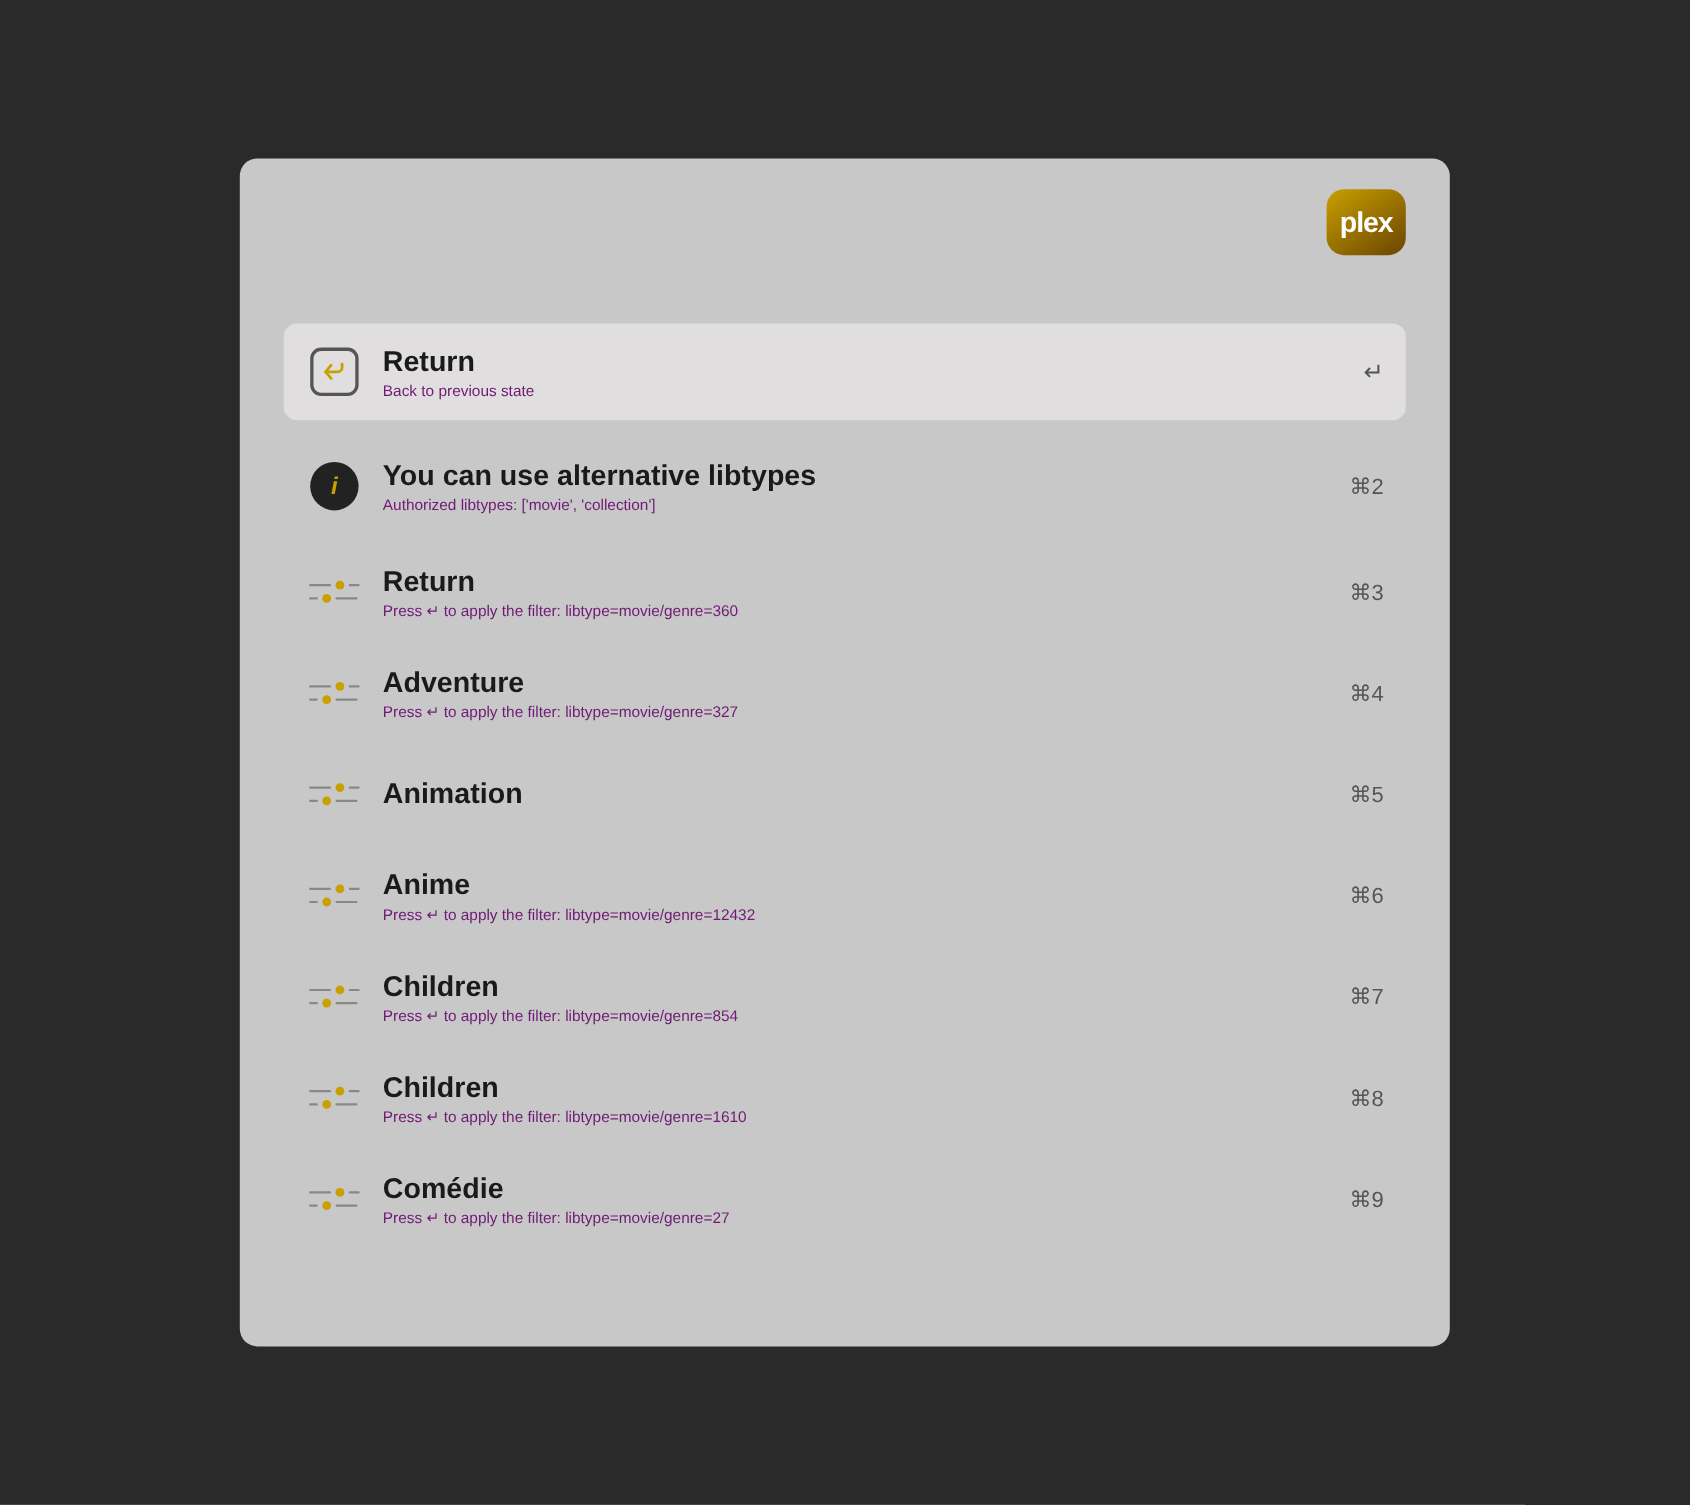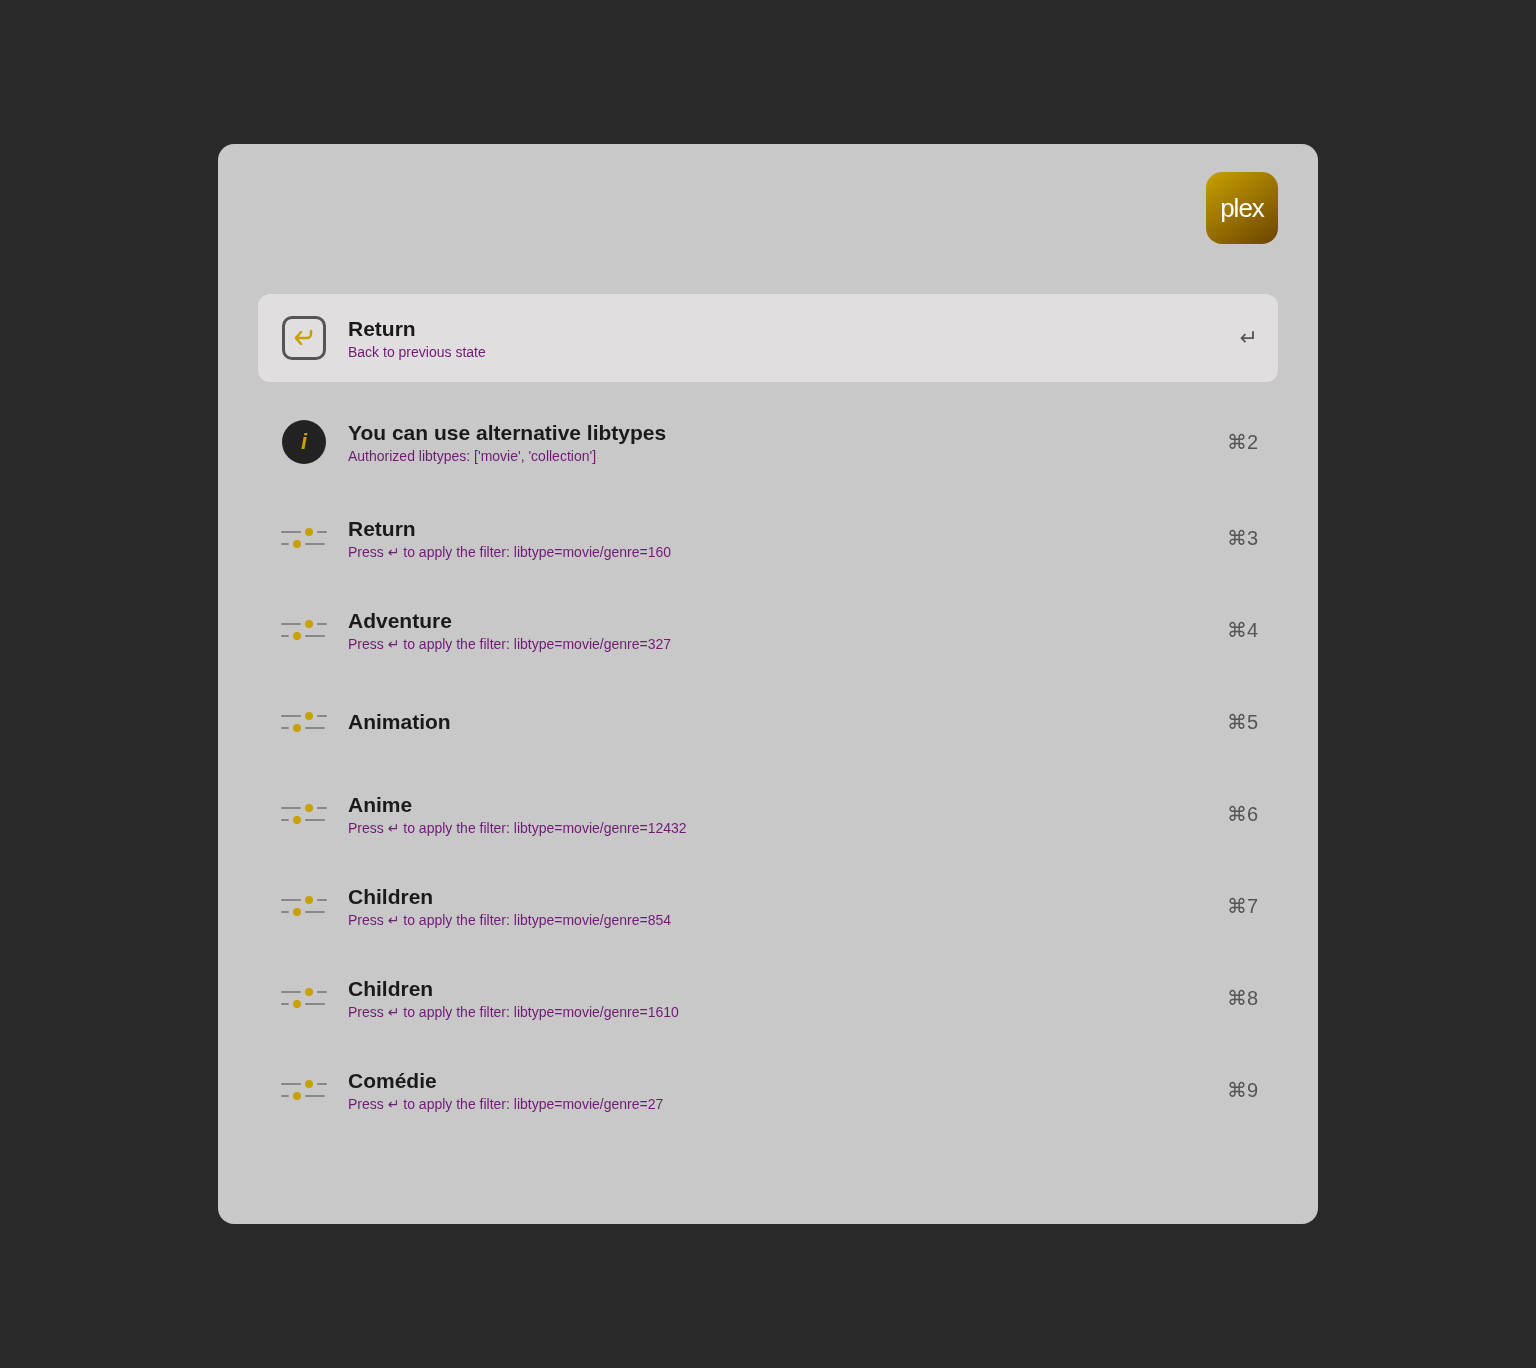--- a/index.html
+++ b/index.html
@@ -20,28 +20,28 @@
       min-height: 1080px;
       position: relative;
       padding: 30px 40px 40px 40px;
     }
 
     .plex-logo {
       position: absolute;
       top: 28px;
       right: 40px;
       width: 72px;
-      height: 72px;
+      height: 60px;
       background: linear-gradient(145deg, #c8a000, #6b4400);
       border-radius: 16px;
       display: flex;
       align-items: center;
       justify-content: center;
       font-size: 26px;
-      font-weight: 400;
+      font-weight: 700;
       color: #fff;
       letter-spacing: -1px;
     }
 
     .content {
       margin-top: 120px;
     }
 
     .menu-item {
       display: flex;
@@ -127,21 +127,21 @@
     .row1 .slider-line:first-child { width: 18px; }
     .row1 .slider-line:last-child { width: 10px; }
     .row2 .slider-line:first-child { width: 10px; }
     .row2 .slider-line:last-child { width: 18px; }
 
     .item-text {
       flex: 1;
     }
 
     .item-title {
-      font-size: 21px;
+      font-size: 26px;
       font-weight: 600;
       color: #1a1a1a;
       line-height: 1.2;
     }
 
     .item-subtitle {
       font-size: 14px;
       color: #701a75;
       margin-top: 3px;
     }
@@ -213,21 +213,21 @@
           </div>
           <div class="slider-row row2">
             <div class="slider-line" style="width:8px; background:#888;"></div>
             <div class="slider-dot"></div>
             <div class="slider-line" style="width:20px; background:#888;"></div>
           </div>
         </div>
       </div>
       <div class="item-text">
         <div class="item-title">Return</div>
-        <div class="item-subtitle">Press ↵ to apply the filter: libtype=movie/genre=160</div>
+        <div class="item-subtitle">Press ↵ to apply the filter: libtype=movie/genre=360</div>
       </div>
       <div class="shortcut">⌘3</div>
     </div>
         <div class="menu-item">
       <div class="icon-container">
         <div class="sliders-icon">
           <div class="slider-row row1">
             <div class="slider-line" style="width:20px; background:#888;"></div>
             <div class="slider-dot"></div>
             <div class="slider-line" style="width:10px; background:#888;"></div>

